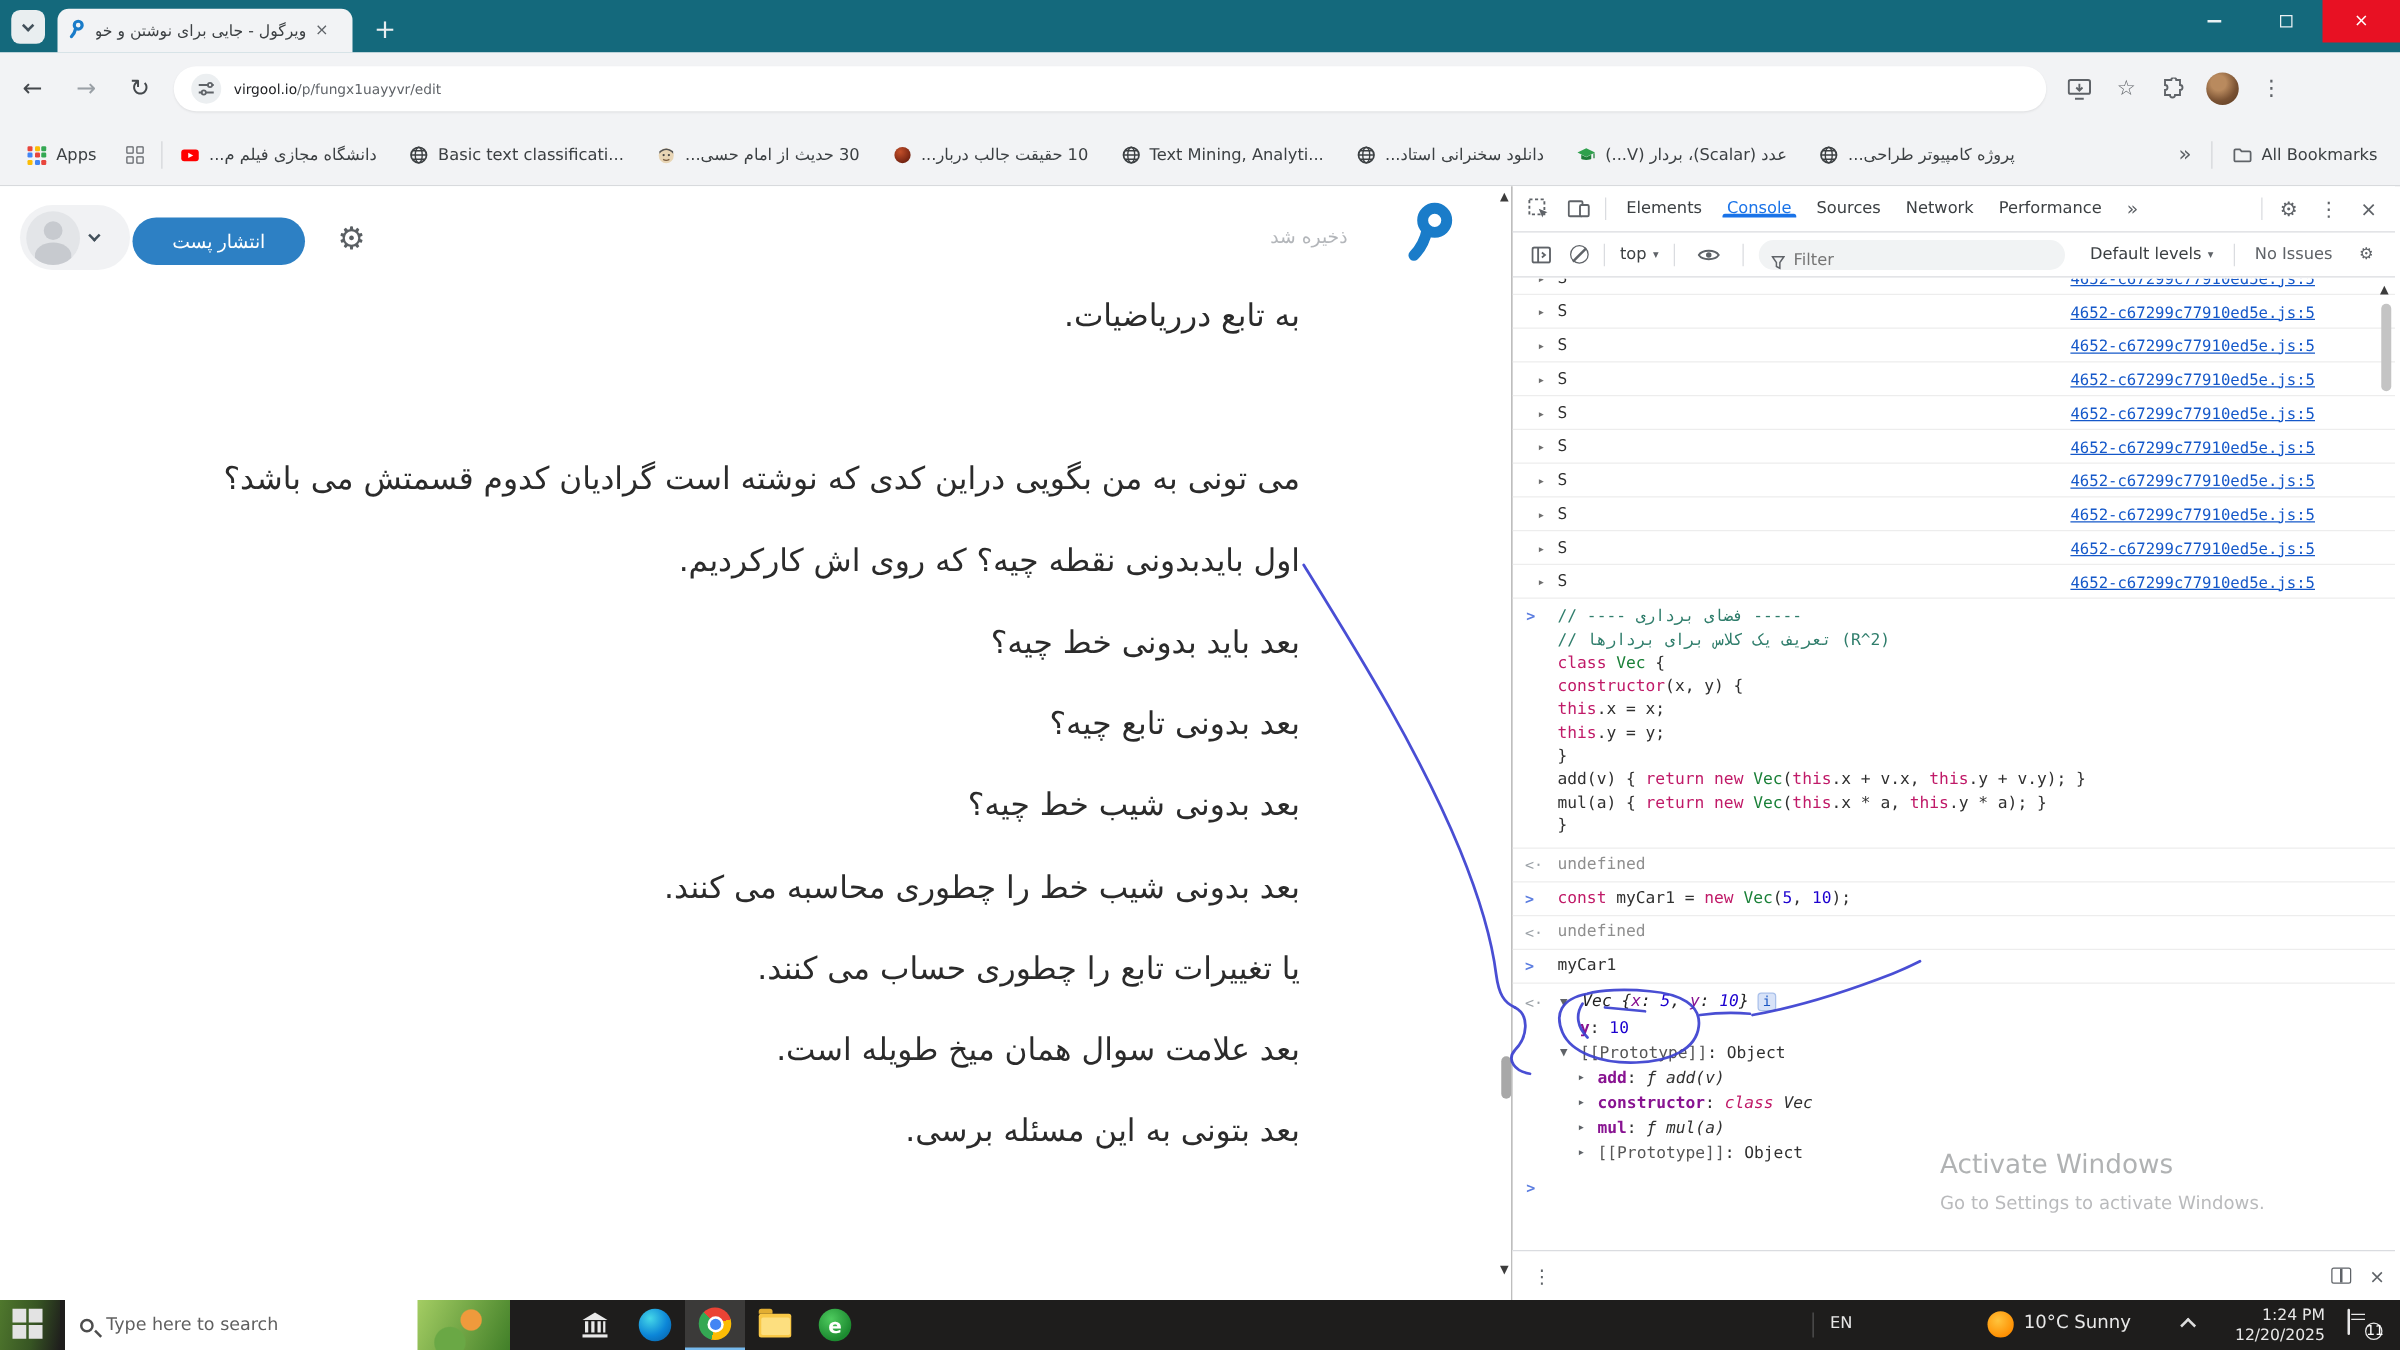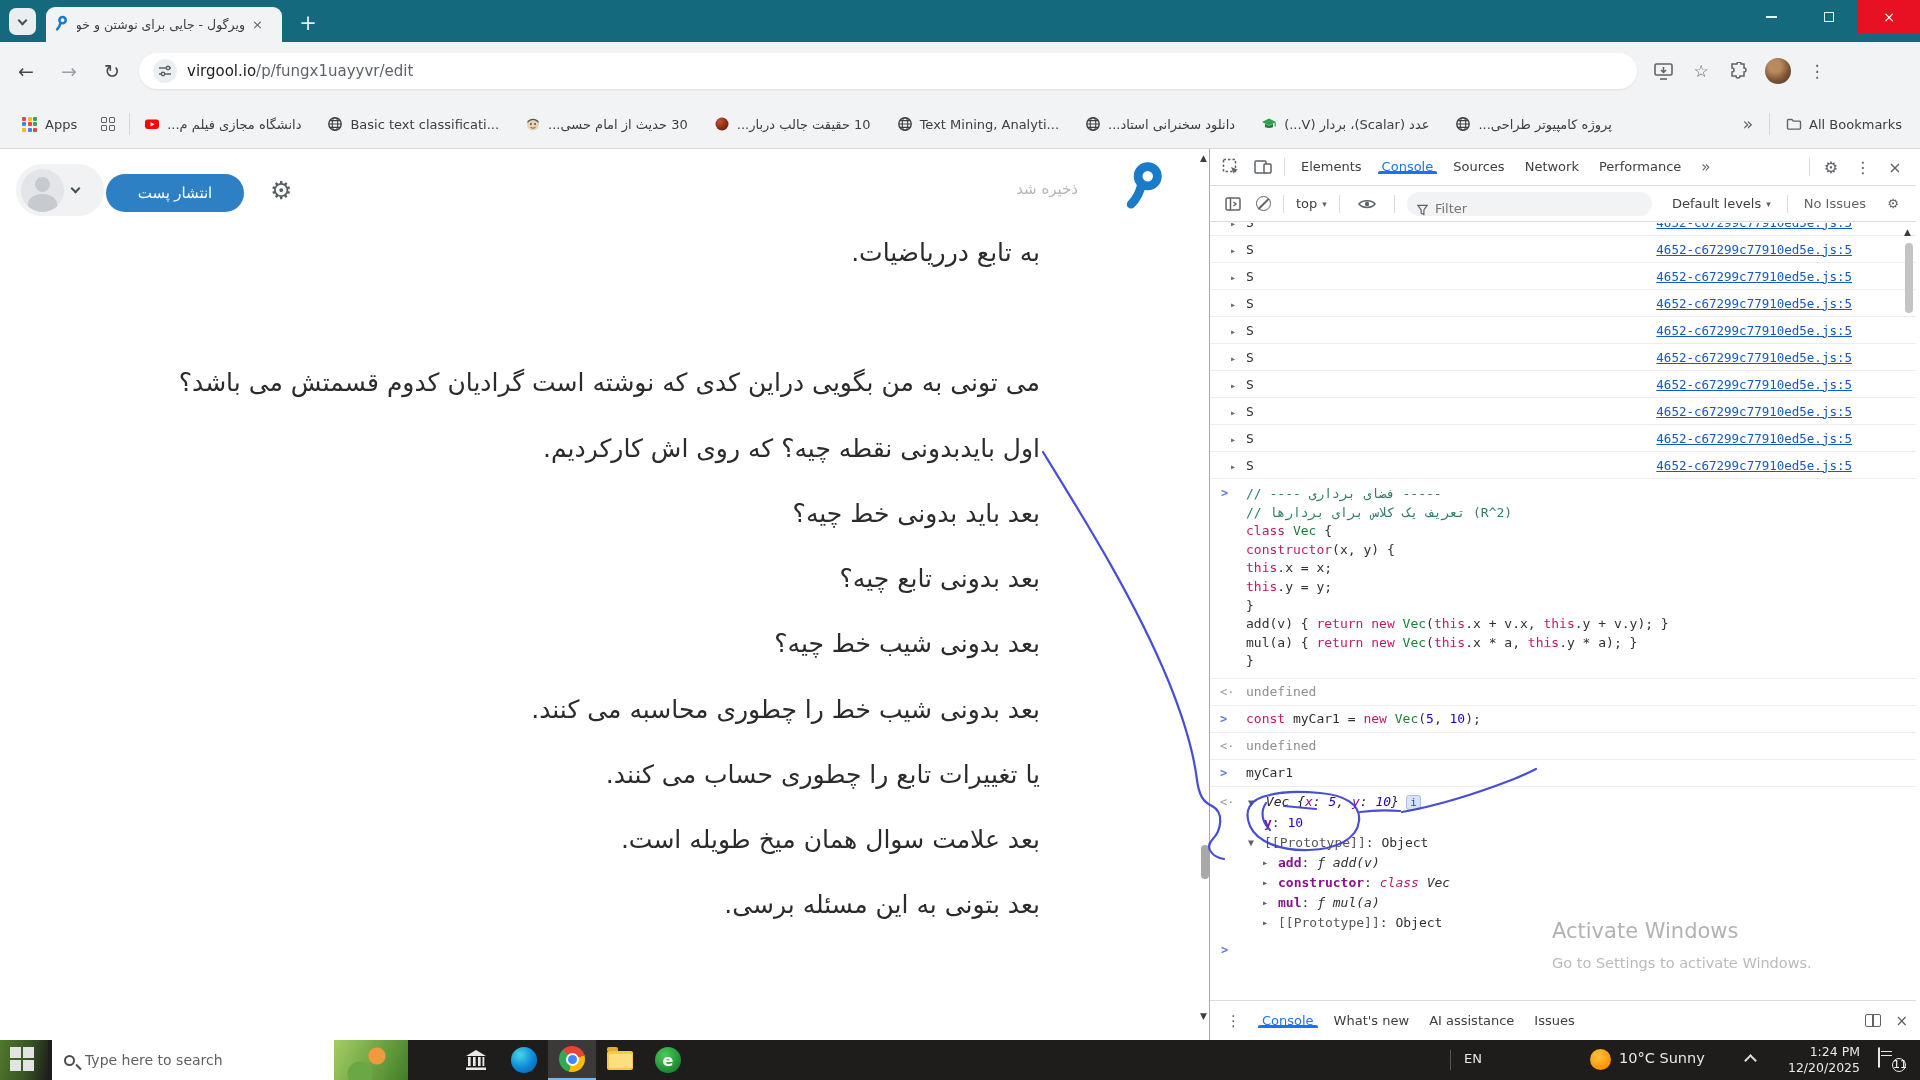--- a/index.html
+++ b/index.html
@@ -16,21 +16,21 @@
   .wc{width:58px;height:34px;display:flex;align-items:center;justify-content:center;cursor:pointer}
   .wc.min span{width:11px;height:2px;background:#eaf2f4;display:block}
   .wc.max span{width:10px;height:10px;border:1.5px solid #eaf2f4;display:block}
   .wc.close{width:62px;background:#e81123;color:#fff;font-size:14px}
   
   .toolbar{position:absolute;left:0;top:42px;width:1920px;height:58px;background:#f2f3f5;display:flex;align-items:center}
   .navbtn{width:34px;height:34px;display:flex;align-items:center;justify-content:center;font-size:19px;color:#44484c;margin-left:9px;border-radius:50%;cursor:pointer}
   .navbtn.fwd{color:#9aa0a6}
   .omnibox{height:36px;flex:0 0 1498px;margin-left:10px;background:#fff;border-radius:18px;display:flex;align-items:center;padding:0 14px;box-shadow:0 1px 2px rgba(0,0,0,.08)}
   .siteinfo{width:24px;height:24px;border-radius:50%;background:#eceff1;display:flex;align-items:center;justify-content:center;margin-right:10px;cursor:pointer}
-  .url{font-size:15px;color:#202124}
+  .url{font-size:11px;color:#202124}
   .url .path{color:#5f6368}
   .tb-icons{display:flex;align-items:center;gap:14px;margin-left:14px}
   .tbi{width:24px;height:24px;display:flex;align-items:center;justify-content:center;color:#5f6368;cursor:pointer;font-size:17px}
   .avatar-img{width:26px;height:26px;border-radius:50%;background:radial-gradient(circle at 38% 32%,#b98a5e 0 6px,#7a5233 60%,#57381f);cursor:pointer}
   
   .bookmarks{position:absolute;left:0;top:100px;width:1920px;height:49px;background:#f2f3f5;border-bottom:1px solid #d8dadd;display:flex;align-items:center;font-size:13px;color:#3c4043}
   .apps{display:flex;align-items:center;gap:8px;margin-left:22px;cursor:pointer}
   .appgrid{display:grid;grid-template-columns:repeat(3,4px);grid-gap:1.5px}
   .appgrid span{width:4px;height:4px;border-radius:1px}
   .grid4{display:grid;grid-template-columns:repeat(2,6px);grid-gap:2px;margin-left:24px;cursor:pointer}
@@ -501,21 +501,20 @@
   <div class="watermark">Activate Windows</div>
   <div class="watermark2">Go to Settings to activate Windows.</div>
 
   <div class="dt-sb">
     <span class="pg-arrow" style="top:0;left:1px">▲</span>
     <span class="pg-thumb"></span>
   </div>
 
   <div class="dt-drawer">
     <span class="kebab">⋮</span>
-    <span id="drawer-tabs"><span class="dt-tab active" style="height: 39px; line-height: 38px;">Console</span><span class="dt-tab" style="height: 39px; line-height: 38px;">What's new</span><span class="dt-tab" style="height: 39px; line-height: 38px;">AI assistance</span><span class="dt-tab" style="height: 39px; line-height: 38px;">Issues</span></span>
     <span class="drawer-right">
       <span class="split-ic"></span>
       <span class="xbtn">×</span>
     </span>
   </div>
 </div>
 
 <div class="taskbar">
   <span class="grass"></span>
   <span class="startbtn">

